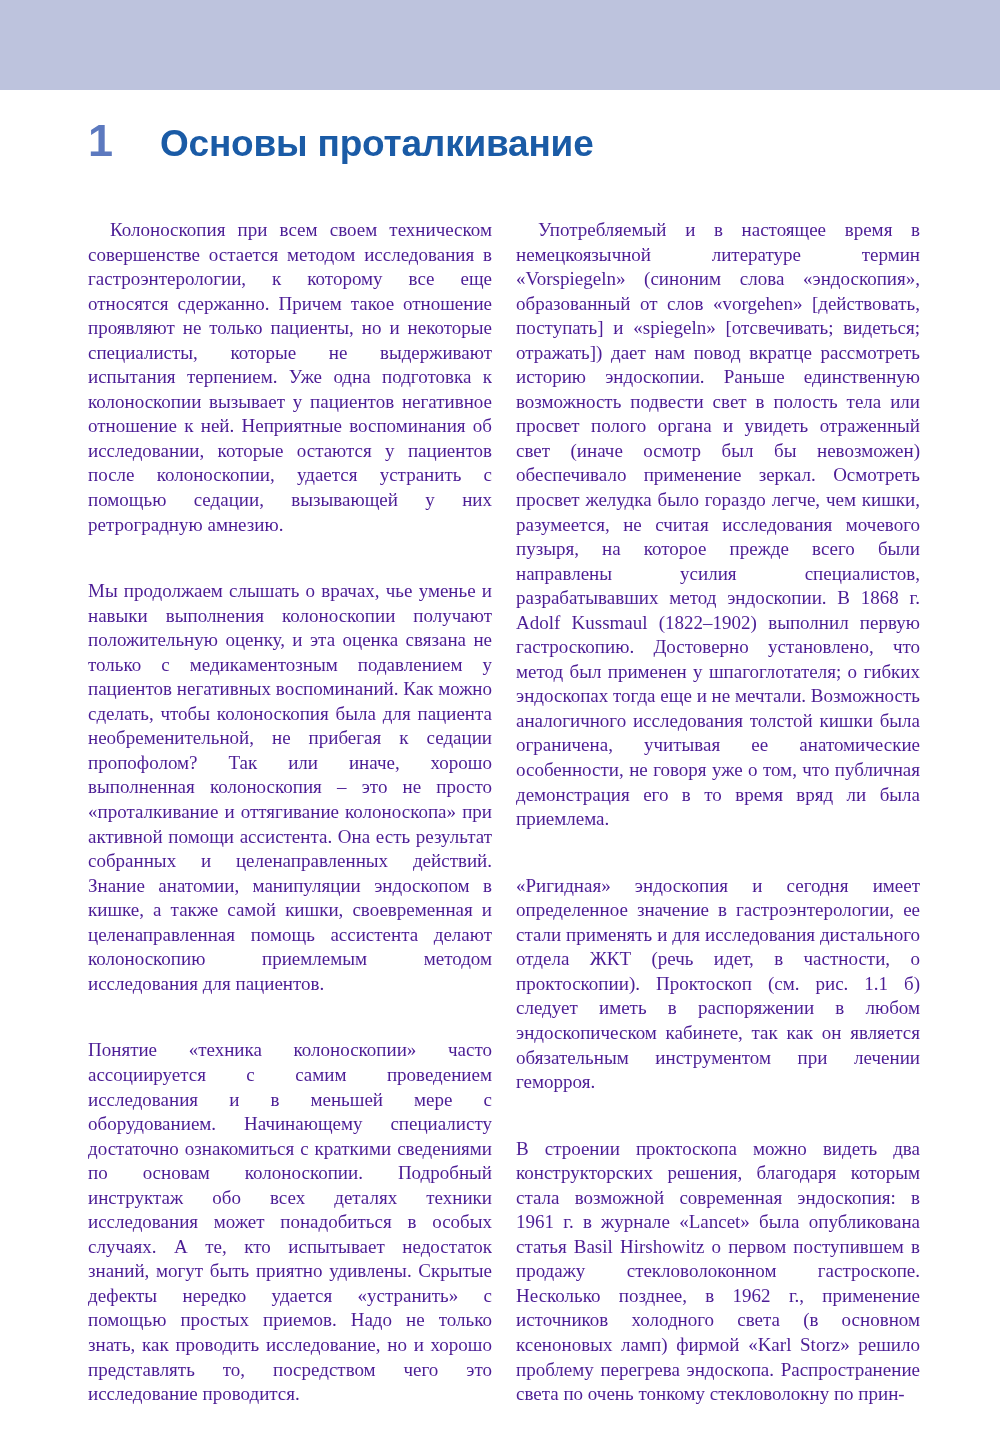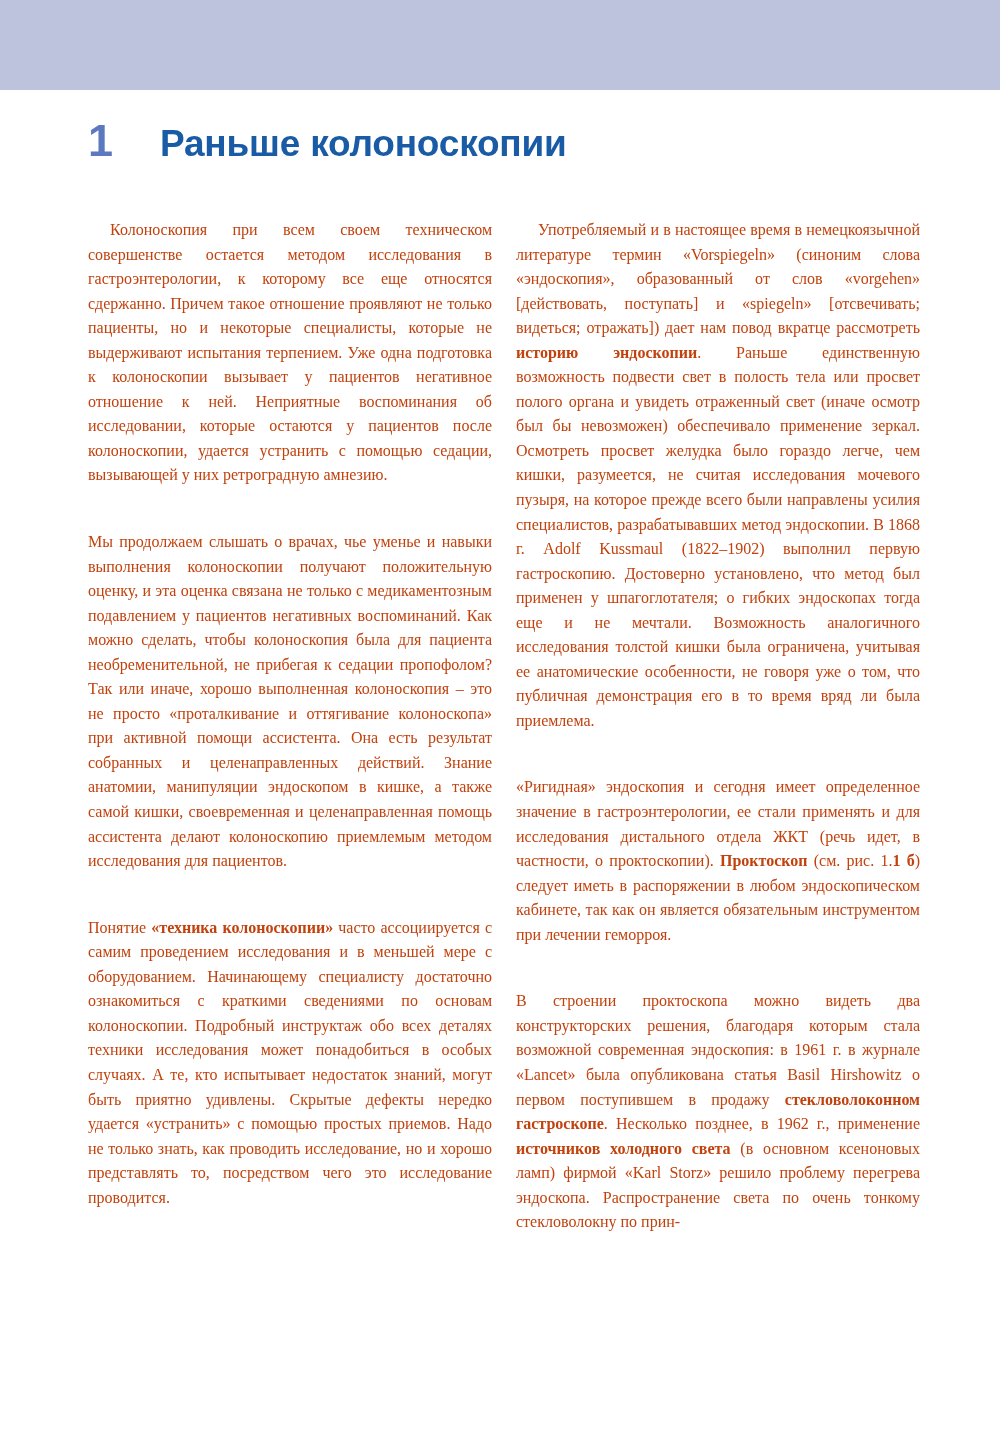--- a/index.html
+++ b/index.html
@@ -64,36 +64,36 @@
     width: 832px;
     display: flex;
     gap: 24px;
   }
   .col {
     width: 404px;
     flex: none;
   }
   .col p {
     margin: 0;
-    font-size: 16px;
+    font-size: 19px;
     line-height: 24.55px;
     text-align: justify;
     text-justify: inter-word;
     hyphens: manual;
-    color: #c2410c;
+    color: #4c1d95;
   }
   .col p + p {
     text-indent: 0;
     margin-top: 42px;
   }
   .indent {
     text-indent: 22px;
   }
   .col b {
-    font-weight: bold;
+    font-weight: normal;
   }
   
   .footer {
     position: absolute;
     left: 0;
     top: 1352px;
     width: 1000px;
     height: 60px;
   }
   .page-number {
@@ -117,21 +117,21 @@
 </style>
 </head>
 <body>
 
 <div class="page">
 
   <div class="header-band"></div>
 
   <div class="chapter-head">
     <span class="chapter-number">1</span>
-    <span class="chapter-title">Раньше колоноскопии</span>
+    <span class="chapter-title">Основы проталкивание</span>
   </div>
 
   <div class="columns">
 
     <div class="col">
       <p class="indent">Колоноскопия при всем своем техническом совершенстве остается методом исследования в гастроэнтерологии, к которому все еще относятся сдержанно. Причем такое отношение проявляют не только пациенты, но и некоторые специалисты, которые не выдерживают испытания терпением. Уже одна подготовка к колоноскопии вызывает у пациентов негативное отношение к ней. Неприятные воспоминания об исследовании, которые остаются у пациентов после колоноскопии, удается устранить с помощью седации, вызывающей у них ретроградную амнезию.</p>
       <p class="indent">Мы продолжаем слышать о врачах, чье уменье и навыки выполнения колоноскопии получают положительную оценку, и эта оценка связана не только с медикаментозным подавлением у пациентов негативных воспоминаний. Как можно сделать, чтобы колоноскопия была для пациента необременительной, не прибегая к седации пропофолом? Так или иначе, хорошо выполненная колоноскопия – это не просто «проталкивание и оттягивание колоноскопа» при активной помощи ассистента. Она есть результат собранных и целенаправленных действий. Знание анатомии, манипуляции эндоскопом в кишке, а также самой кишки, своевременная и целенаправленная помощь ассистента делают колоноскопию приемлемым методом исследования для пациентов.</p>
       <p class="indent"><span>Понятие </span><b>«техника колоноскопии»</b><span> часто ассоциируется с самим проведением исследования и в меньшей мере с оборудованием. Начинающему специалисту достаточно ознакомиться с краткими сведениями по основам колоноскопии. Подробный инструктаж обо всех деталях техники исследования может понадобиться в особых случаях. А те, кто испытывает недостаток знаний, могут быть приятно удивлены. Скрытые дефекты нередко удается «устранить» с помощью простых приемов. Надо не только знать, как проводить исследование, но и хорошо представлять то, посредством чего это исследование проводится.</span></p>
     </div>
 

